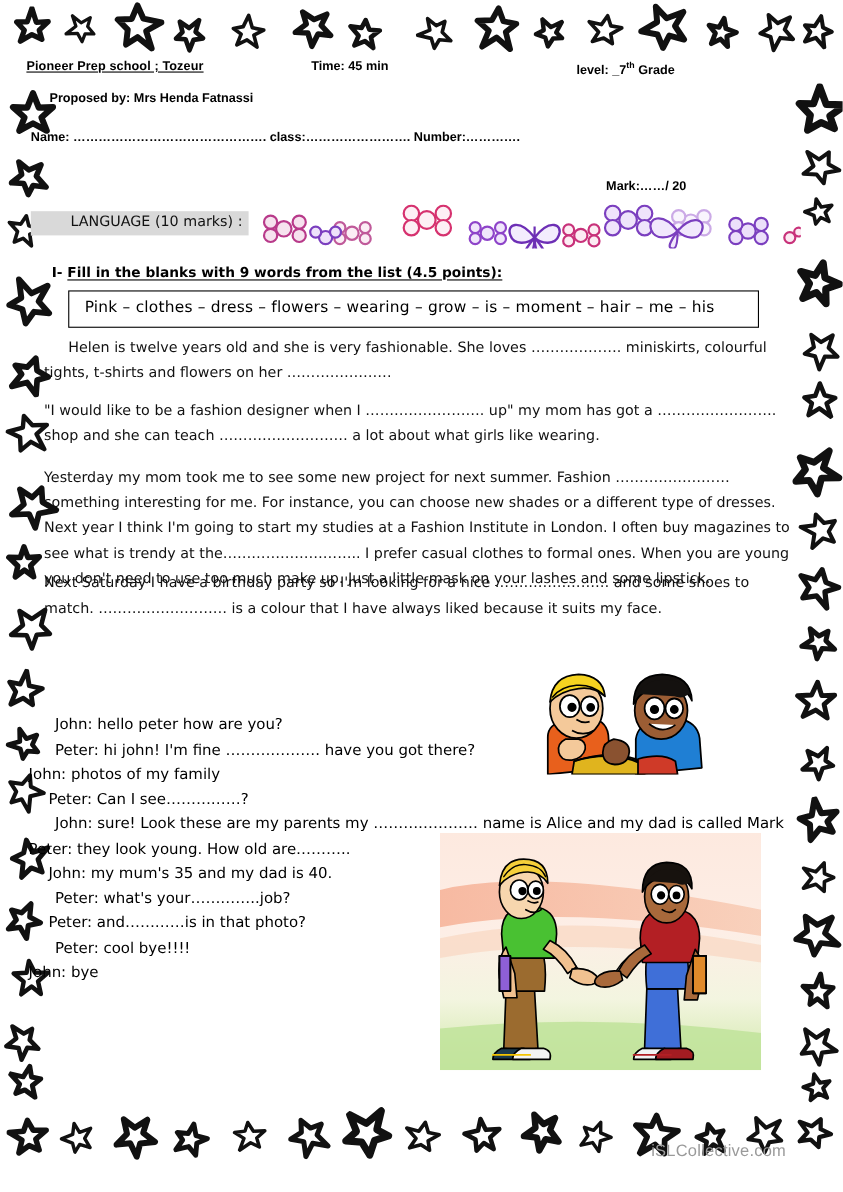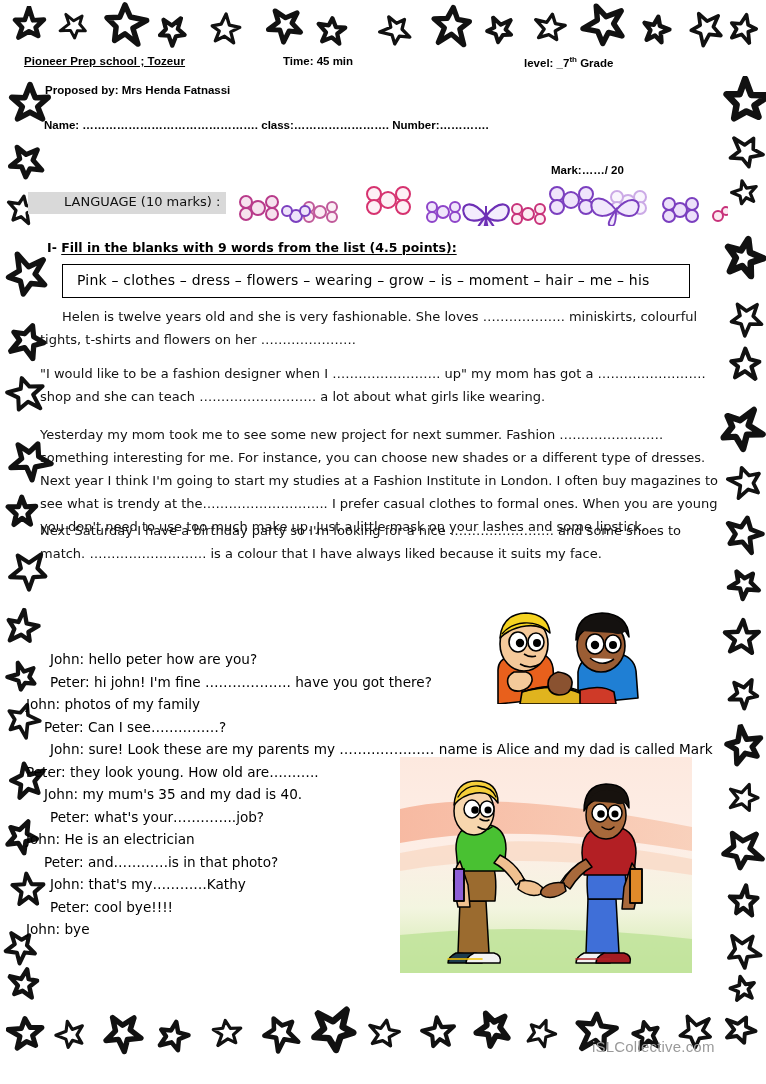--- a/index.html
+++ b/index.html
@@ -17,21 +17,21 @@
   
   .content{position:absolute;left:0;top:0;width:766px;height:1044px;}
 
   
   .hdr-row{position:absolute;font-family:"Liberation Sans",sans-serif;font-weight:bold;font-size:11.5px;}
   .school{left:24px;top:55px;text-decoration:underline;letter-spacing:.1px;}
   .time{left:283px;top:55px;}
   .level{left:524px;top:55px;}
   .level sup{font-size:8px;vertical-align:super;}
   .proposed{left:45px;top:84px;}
-  .namerow{left:44px;top:119px;white-space:nowrap;}
+  .namerow{left:28px;top:119px;white-space:nowrap;}
 
   
   .title{
     position:absolute;left:185px;top:152px;
     font-family:"DejaVu Sans",sans-serif;font-weight:bold;font-size:21px;
     letter-spacing:-0.3px;text-decoration:underline;text-underline-offset:4px;
     white-space:nowrap;
   }
   .mark{position:absolute;left:551px;top:164px;font-family:"Liberation Sans",sans-serif;
         font-weight:bold;font-size:11.5px;}
@@ -552,23 +552,21 @@
 
     <div class="dlg" style="top:648px">
       <div class="i2">John: hello peter how are you?</div>
       <div class="i2">Peter: hi john! I'm fine ………………. have you got there?</div>
       <div class="i0">John: photos of my family</div>
       <div class="i1">Peter: Can I see……………?</div>
       <div class="i2">John: sure! Look these are my parents my ………………… name is Alice and my dad is called Mark</div>
       <div class="i0">Peter: they look young. How old are………..</div>
       <div class="i1">John: my mum's 35 and my dad is 40.</div>
       <div class="i2">Peter: what's your…………..job?</div>
-      <div class="i0">John: He  is an electrician</div>
       <div class="i1">Peter: and…………is in that photo?</div>
-      <div class="i2">John: that's my…………Kathy</div>
       <div class="i2">Peter: cool bye!!!!</div>
       <div class="i0">John: bye</div>
     </div>
 
     <svg class="clip1" viewBox="0 0 208 106">
       <g stroke="#000" stroke-width="1.6" stroke-linejoin="round">
 
         <path d="M36 106 L36 72 q0-12 16-15 l20-3 q17 2 19 16 l2 30 Z" fill="#e8601c"></path>
 
         <ellipse cx="62" cy="46" rx="24" ry="27" fill="#f4c99a"></ellipse>

